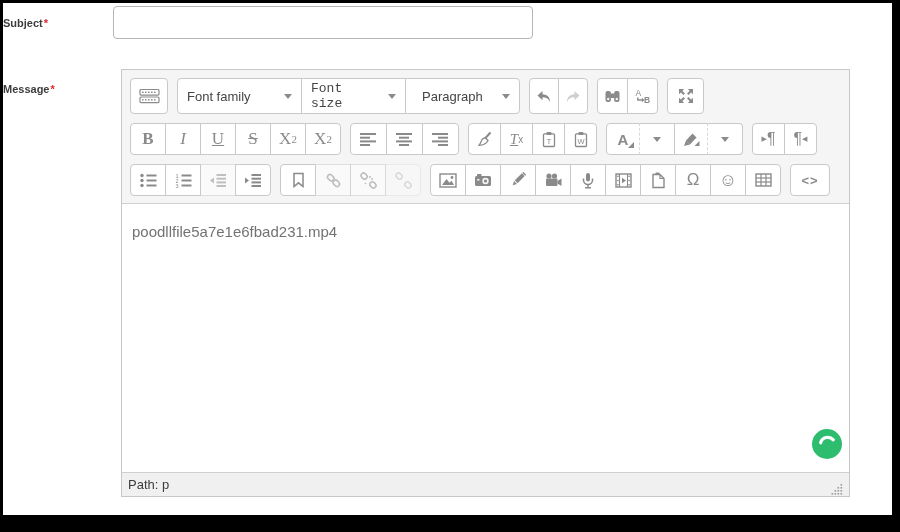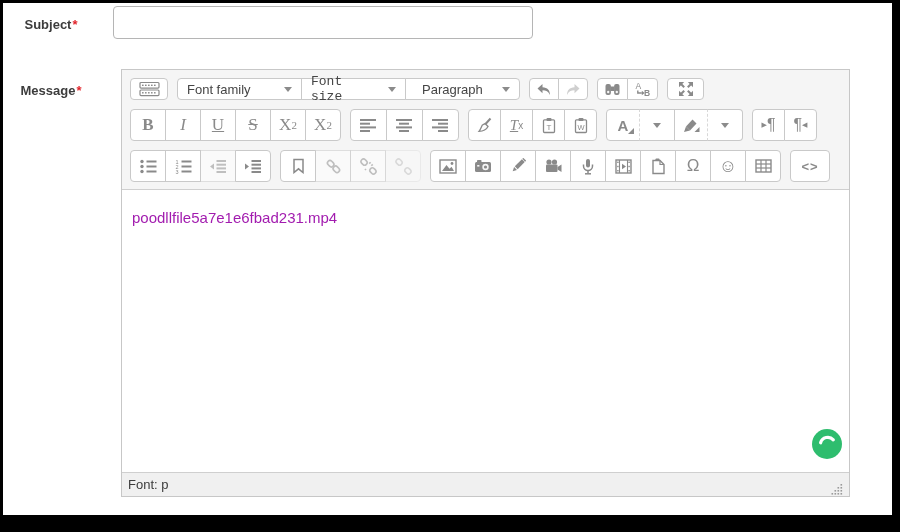--- a/index.html
+++ b/index.html
@@ -9,22 +9,22 @@
   .frame {
     width:900px; height:532px;
     background:#fff;
     border-style:solid; border-color:#000;
     border-width:3px 8px 17px 3px;
     position:relative;
   }
 
   
   .field-label {
-    position:absolute; left:0; width:96; width:96px; text-align:center;
-    font-size:13px; font-weight:bold; color:#3c3c3c;
+    position:absolute; left:0; width:96; width:96px; text-align:left;
+    font-size:11px; font-weight:bold; color:#3c3c3c;
   }
   .req { color:#e2242b; font-weight:bold; margin-left:1px; }
 
   .subject-input {
     position:absolute; left:110px; top:3px; width:420px; height:33px;
     border:1px solid #b5b5b5; border-radius:4px; background:#fff;
     font-size:14px; padding:0 8px; color:#333; outline:none;
   }
 
   
@@ -32,21 +32,21 @@
     position:absolute; left:118px; top:66px; width:729px; height:428px;
     border:1px solid #c7c7c7; background:#fff;
     display:flex; flex-direction:column;
   }
   .toolbar {
     background:#f5f5f5; padding:8px 8px 7px 8px;
     border-bottom:1px solid #cfcfcf;
   }
   .tb-row { display:flex; align-items:stretch; gap:9px; }
   .tb-row + .tb-row { margin-top:9px; }
-  .row1 { height:22px; }
+  .row1 { height:36px; }
   .row2, .row3 { height:32px; }
 
   .grp { display:inline-flex; align-items:stretch; }
   .btn {
     display:inline-flex; align-items:center; justify-content:center;
     background:#fff; border:1px solid #c9c9c9; color:#8a8a8a;
     min-width:30px; padding:0 4px; cursor:pointer; position:relative;
   }
   .btn + .btn { margin-left:-1px; }
   .grp .btn:first-child { border-radius:4px 0 0 4px; }
@@ -102,21 +102,21 @@
 
   svg { display:block; }
   svg .ink { fill:#8a8a8a; }
   svg .stroke-ink { stroke:#8a8a8a; fill:none; }
   svg text { font-family:"Liberation Sans", sans-serif; fill:#8a8a8a; }
 
   
   .content {
     flex:1; position:relative; background:#fff; padding:19px 10px; overflow:hidden;
   }
-  .content a { color:#a21caf; text-decoration:none; font-size:15px; }
+  .content a { color:#737373; text-decoration:none; font-size:15px; }
 
   .spinner { position:absolute; right:7px; bottom:13px; width:30px; height:30px; }
 
   
   .statusbar {
     height:24px; background:#f0f0f0; border-top:1px solid #cfcfcf;
     display:flex; align-items:center; padding:0 6px;
     font-size:13px; color:#3c3c3c;
   }
   .statusbar .path { flex:1; }
@@ -522,21 +522,21 @@
       <a href="#">poodllfile5a7e1e6fbad231.mp4</a>
       <div class="spinner">
         <svg width="30" height="30" viewBox="0 0 30 30">
           <circle cx="15" cy="15" r="15" fill="#2ebd6e"></circle>
           <path d="M8.6,13.8 A7.4,7.4 0 0 1 21.3,10.9" stroke="#ffffff" stroke-width="3.2" fill="none" stroke-linecap="round"></path>
         </svg>
       </div>
     </div>
 
     <div class="statusbar">
-      <span class="path">Font: p</span>
+      <span class="path">Path: p</span>
       <svg class="grip" width="13" height="13" viewBox="0 0 13 13">
         <g fill="#9a9a9a">
           <rect x="10.5" y="1" width="1.6" height="1.6"></rect>
           <rect x="7.5" y="4" width="1.6" height="1.6"></rect>
             <rect x="10.5" y="4" width="1.6" height="1.6"></rect>
           <rect x="4.5" y="7" width="1.6" height="1.6"></rect>
             <rect x="7.5" y="7" width="1.6" height="1.6"></rect>
             <rect x="10.5" y="7" width="1.6" height="1.6"></rect>
           <rect x="1.5" y="10" width="1.6" height="1.6"></rect>
             <rect x="4.5" y="10" width="1.6" height="1.6"></rect>

